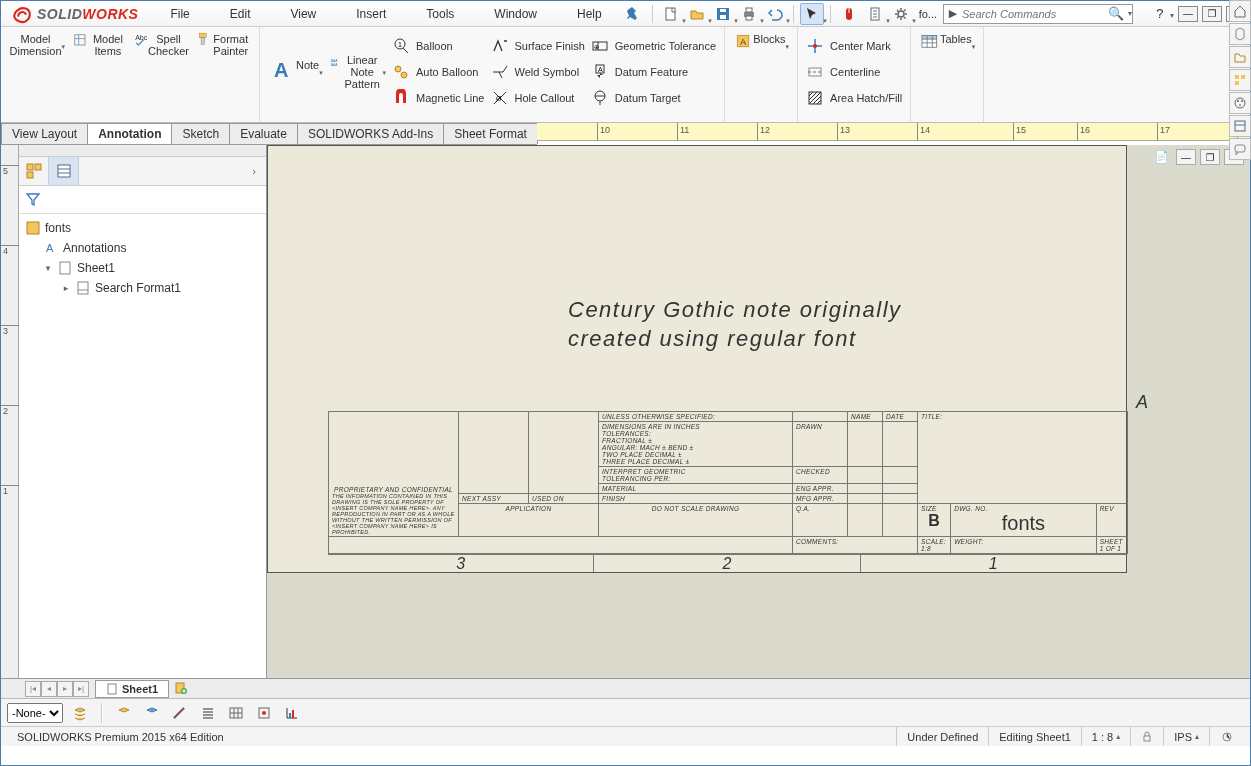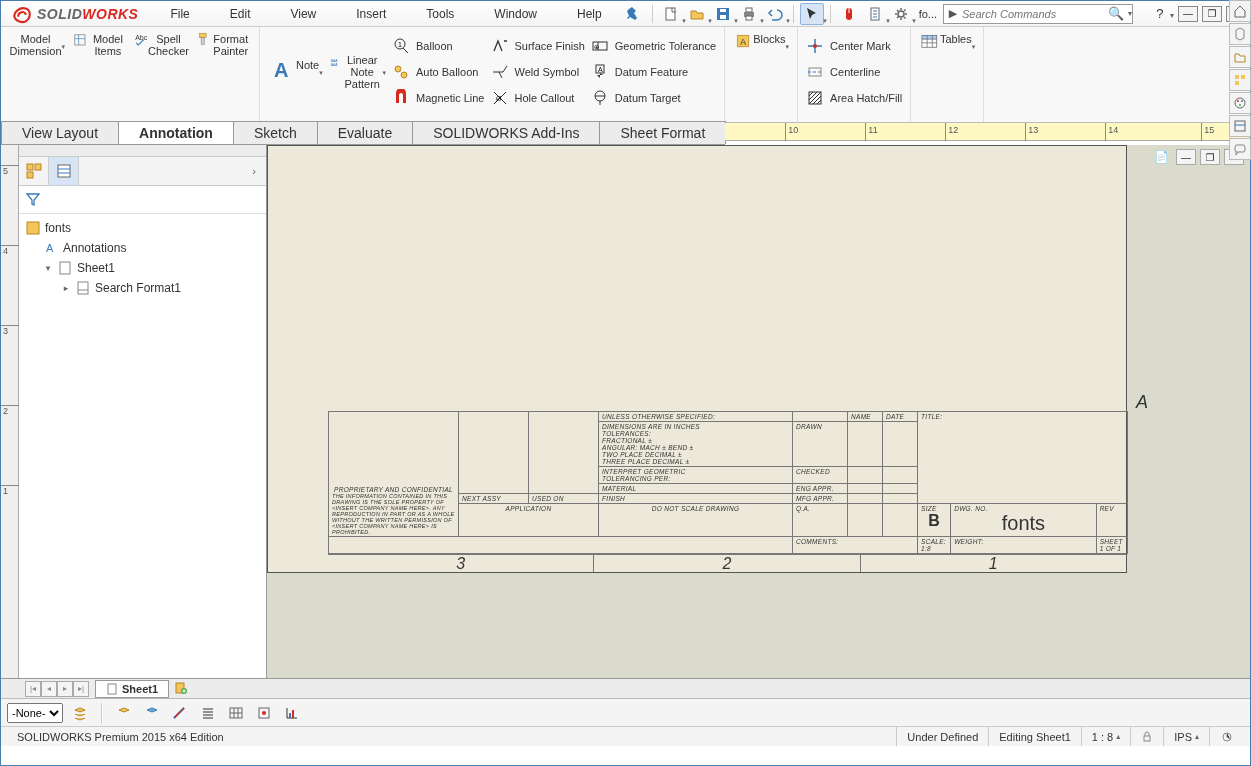--- a/index.html
+++ b/index.html
@@ -28,21 +28,21 @@
   .rgroup-h { display:flex; gap:6px; }
   .big-btn { display:flex; flex-direction:row; align-items:center; width:56px; cursor:default; font-size:11px; text-align:center; line-height:1.1; }
   .big-btn .icon { width:28px; height:28px; margin-bottom:2px; }
   .big-btn .lbl { min-height:26px; }
   .big-btn .car { font-size:7px; color:#666; margin-top:1px; }
   .rows3 { display:flex; flex-direction:column; gap:4px; padding:4px 0; }
   .small-btn { display:flex; align-items:center; gap:6px; cursor:default; font-size:11px; white-space:nowrap; height:22px; }
   .small-btn.dis { color:#aaa; }
   .small-btn .icon { width:18px; height:18px; display:flex; align-items:center; justify-content:center; }
   .tabbar { height:22px; background:#e9e9e9; border-bottom:1px solid #999; display:flex; align-items:flex-end; }
-  .tabbar .tab { padding:3px 20px; border:1px solid #999; border-bottom:none; background:#ececec; font-size:14px; cursor:default; margin-right:-1px; }
+  .tabbar .tab { padding:3px 10px; border:1px solid #999; border-bottom:none; background:#ececec; font-size:12px; cursor:default; margin-right:-1px; }
   .tabbar .tab.active { background:#fff; font-weight:bold; }
   .ruler-top { height:18px; background:#fef9c3; border-bottom:1px solid #aaa; flex:1; position:relative; font-size:9px; color:#555; }
   .ruler-top .tick { position:absolute; top:0; height:18px; border-left:1px solid #888; }
   .ruler-top .tick span { position:absolute; top:2px; left:2px; }
   .main { display:flex; height:533px; }
   .vruler { width:18px; background:#efefef; border-right:1px solid #aaa; position:relative; font-size:9px; color:#555; }
   .vruler .tick { position:absolute; left:0; width:18px; border-top:1px solid #888; }
   .tree-panel { width:248px; background:#fff; border-right:1px solid #999; display:flex; flex-direction:column; }
   .tree-top { display:flex; border-bottom:1px solid #ccc; background:#f4f4f4; }
   .tree-top .tt { width:30px; height:28px; display:flex; align-items:center; justify-content:center; border-right:1px solid #ccc; cursor:default; }
@@ -537,20 +537,24 @@
         </div>
     </div>
     <div class="mdi-controls">
       <span style="border:none;background:none;font-size:12px">📄</span>
       <span>—</span>
       <span>❐</span>
       <span>✕</span>
     </div>
 
     <div class="drawing" style="top:0;left:0">
+      <div class="note">
+        <div>Century Gothic note originally</div>
+        <div>created using regular font</div>
+      </div>
 
       <div class="titleblock">
         <div class="A">A</div>
         <div class="tb-outline">
           <table style="position:absolute;bottom:18px;left:0;width:800px;height:140px;font-style:italic">
             <tbody>
                 <tr style="height:10px">
               <td rowspan="6" style="width:130px;vertical-align:bottom">
                 <div style="text-align:center;font-size:6.5px" class="itext">PROPRIETARY AND CONFIDENTIAL</div>
                 <div class="itext" style="font-size:5.5px;line-height:1.1">THE INFORMATION CONTAINED IN THIS DRAWING IS THE SOLE PROPERTY OF &lt;INSERT COMPANY NAME HERE&gt;. ANY REPRODUCTION IN PART OR AS A WHOLE WITHOUT THE WRITTEN PERMISSION OF &lt;INSERT COMPANY NAME HERE&gt; IS PROHIBITED.</div>

